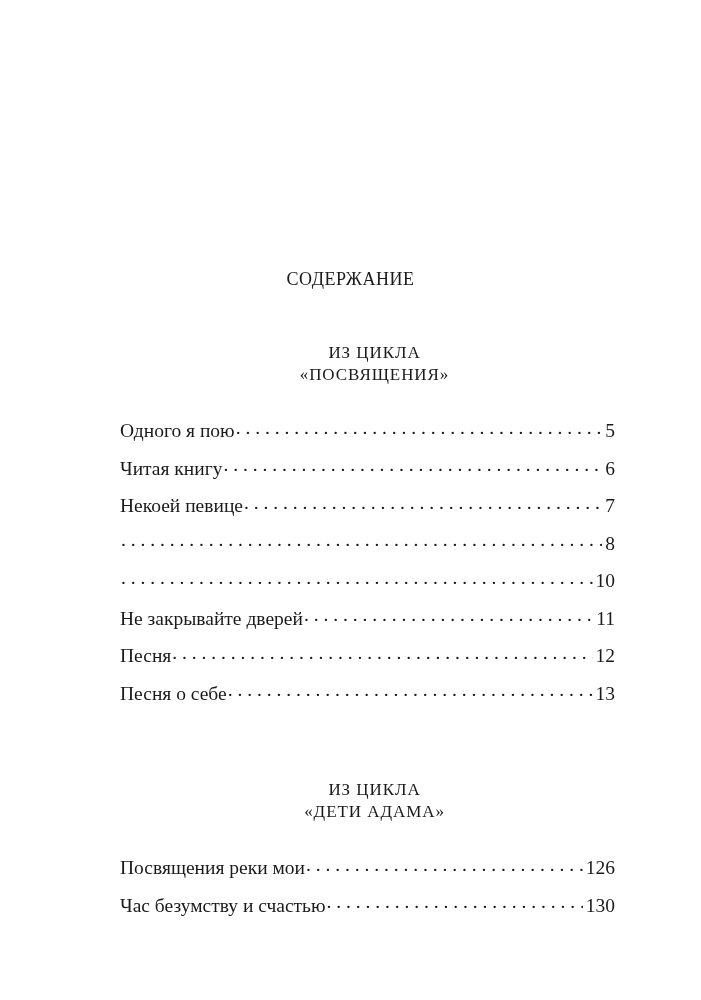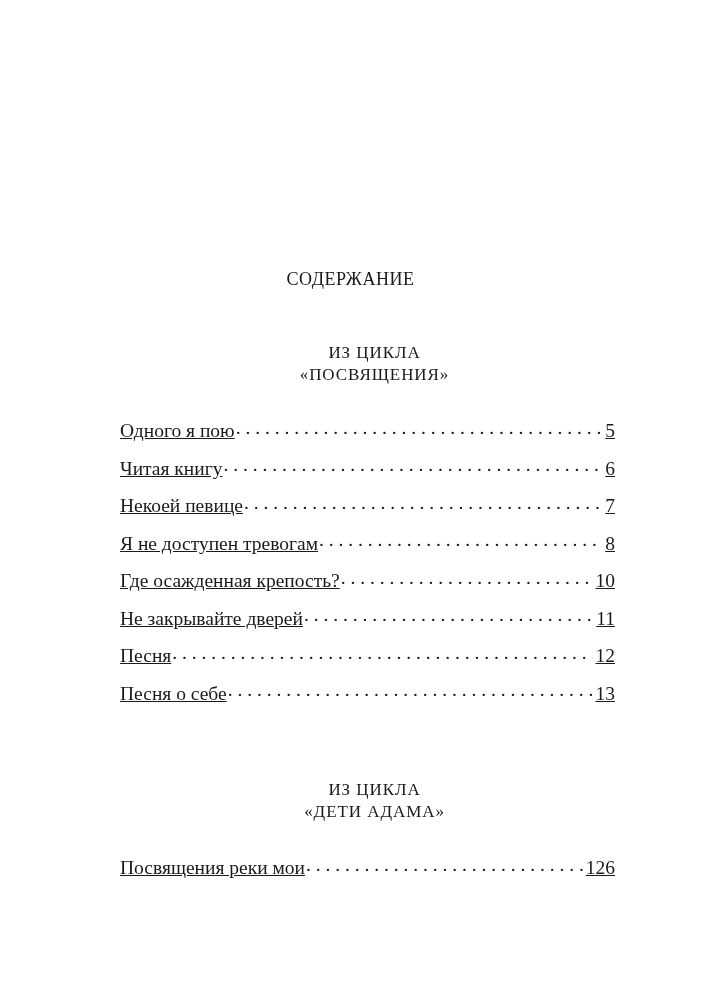--- a/index.html
+++ b/index.html
@@ -73,21 +73,20 @@
   .entries-1 { margin-top: 31px; }
   .entries-2 { margin-top: 31px; }
 
   .entry {
     display: flex;
     align-items: baseline;
     font-size: 19.5px;
     line-height: 1;
     height: 37.5px;
     white-space: nowrap;
-    text-decoration: underline;
   }
 
   .entry-title {
     flex: 0 0 auto;
   }
 
   .entry-leader {
     flex: 1 1 auto;
     overflow: hidden;
     margin: 0 1px;
@@ -134,26 +133,24 @@
         <span class="entry-title">Читая книгу</span>
         <span class="entry-leader"></span>
         <span class="entry-page">6</span>
       </li>
       <li class="entry">
         <span class="entry-title">Некоей певице</span>
         <span class="entry-leader"></span>
         <span class="entry-page">7</span>
       </li>
       <li class="entry">
-        <span class="entry-title">Я не доступен тревогам</span>
         <span class="entry-leader"></span>
         <span class="entry-page">8</span>
       </li>
       <li class="entry">
-        <span class="entry-title">Где осажденная крепость?</span>
         <span class="entry-leader"></span>
         <span class="entry-page">10</span>
       </li>
       <li class="entry">
         <span class="entry-title">Не закрывайте дверей</span>
         <span class="entry-leader"></span>
         <span class="entry-page">11</span>
       </li>
       <li class="entry">
         <span class="entry-title">Песня</span>
@@ -171,16 +168,21 @@
       <span class="line">Из цикла</span>
       <span class="line">«Дети Адама»</span>
     </div>
 
     <ul class="entries entries-2">
       <li class="entry">
         <span class="entry-title">Посвящения реки мои</span>
         <span class="entry-leader"></span>
         <span class="entry-page">126</span>
       </li>
+      <li class="entry">
+        <span class="entry-title">Час безумству и счастью</span>
+        <span class="entry-leader"></span>
+        <span class="entry-page">130</span>
+      </li>
     </ul>
 
   </div>
 </div>
 
 </body></html>

